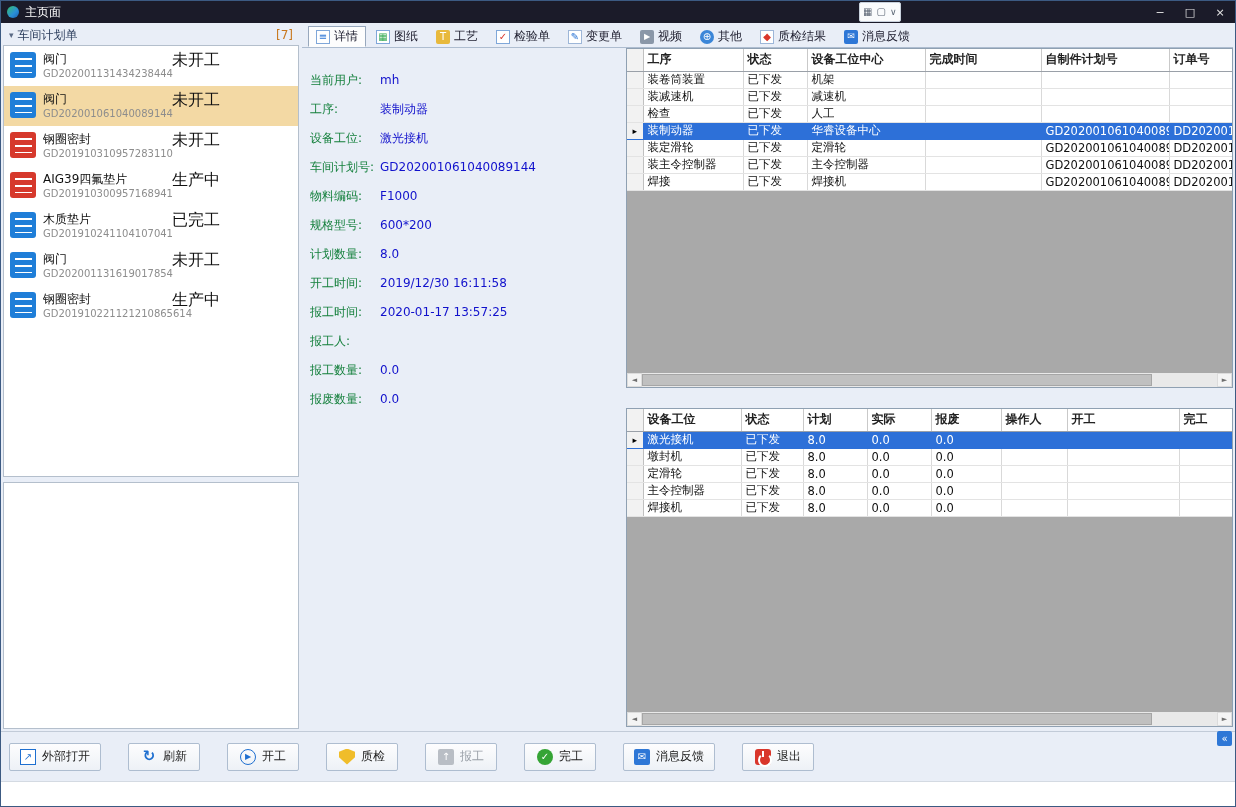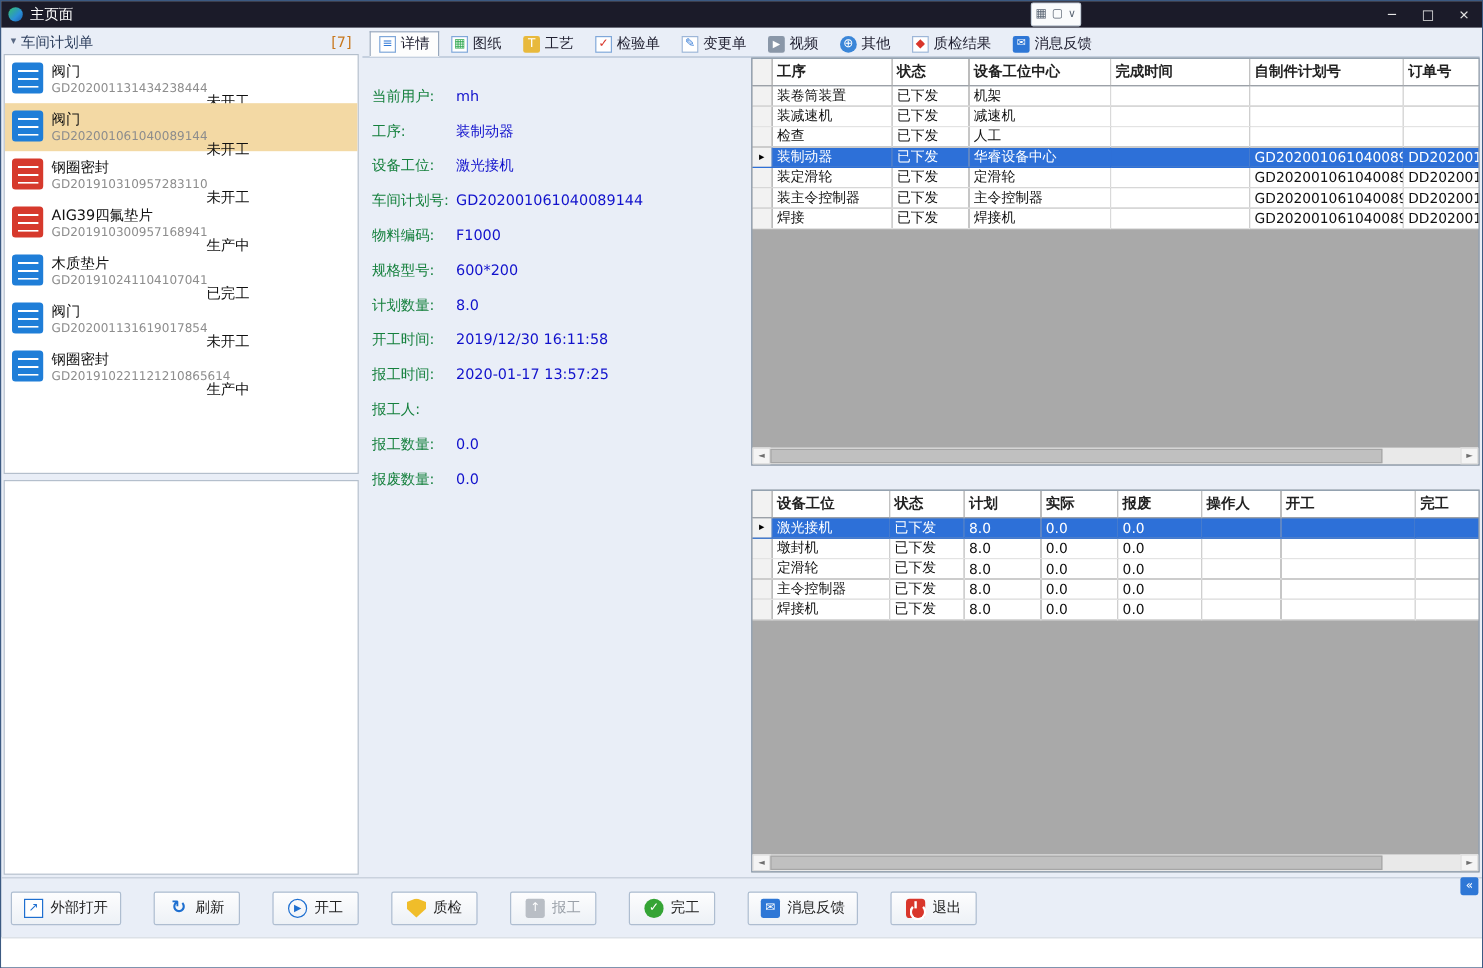--- a/index.html
+++ b/index.html
@@ -15,34 +15,34 @@
   .tbw.chev{font-size:9px}
   .win-controls{position:absolute;right:0;top:0;height:22px;display:flex}
   .wc{width:30px;height:22px;display:flex;align-items:center;justify-content:center;color:#e6e6e6;font-size:11px}
 
   
   .main{flex:1 1 auto;display:flex;min-height:0;padding:2px}
   .left{width:296px;flex:0 0 296px;display:flex;flex-direction:column;min-height:0}
   .left-header{height:20px;display:flex;align-items:center;padding:0 6px;font-size:12px;color:#2c3e5d}
   .left-header .tri{font-size:9px;color:#5a6a85;margin-right:4px}
   .left-header .count{margin-left:auto;color:#c8781e}
-  .plan-list{height:350px;background:#fff;border:1px solid #b4bfcc;overflow:hidden}
+  .plan-list{height:432px;background:#fff;border:1px solid #b4bfcc;overflow:hidden}
   .left-empty{flex:1;margin-top:5px;background:#fff;border:1px solid #b4bfcc}
 
   .plan-item{height:40px;display:flex;align-items:flex-start;padding:6px 4px 0 6px;position:relative;cursor:default}
   .plan-item.sel{background:#f3d9a4}
   .picon{width:26px;height:26px;border-radius:3px;position:relative;flex:0 0 26px;margin-right:7px}
   .picon.blue{background:#1f7ed8}
   .picon.red{background:#d6392c}
   .picon::after{content:"";position:absolute;left:5px;right:4px;top:6px;height:15px;
     background:repeating-linear-gradient(#fff 0 2px,transparent 2px 7px)}
   .p-text{width:128px}
   .p-name{font-size:12px;color:#111;line-height:14px;white-space:nowrap}
   .p-code{font-size:10px;color:#8d8d8d;line-height:13px;margin-top:2px;white-space:nowrap}
-  .p-status{position:absolute;left:168px;top:30px;font-size:12px;color:#111;white-space:nowrap}
+  .p-status{position:absolute;left:168px;top:4px;font-size:16px;color:#111;white-space:nowrap}
 
   .right{flex:1;display:flex;flex-direction:column;min-width:0;margin-left:3px}
   .tabbar{height:23px;display:flex;align-items:stretch;gap:2px;padding:1px 4px 0 6px;border-bottom:1px solid #aebdd0;flex:0 0 auto}
   .tab{display:flex;align-items:center;gap:4px;padding:0 7px;font-size:12px;color:#223;cursor:default;border:1px solid transparent}
   .tab.sel{background:#fdfdfd;border:1px solid #98a8bd;border-bottom-color:#fdfdfd}
   .ti{width:14px;height:14px;display:inline-flex;align-items:center;justify-content:center;font-size:10px;line-height:1;flex:0 0 14px}
   .ti-detail{color:#2e77d6;border:1px solid #7fa7d9;background:#fff}
   .ti-drawing{color:#2fa84f;border:1px solid #7fa7d9;background:#fff}
   .ti-craft{color:#fff;background:#e8b93c;border-radius:2px}
   .ti-inspection{color:#d9362b;border:1px solid #7fa7d9;background:#fff}

